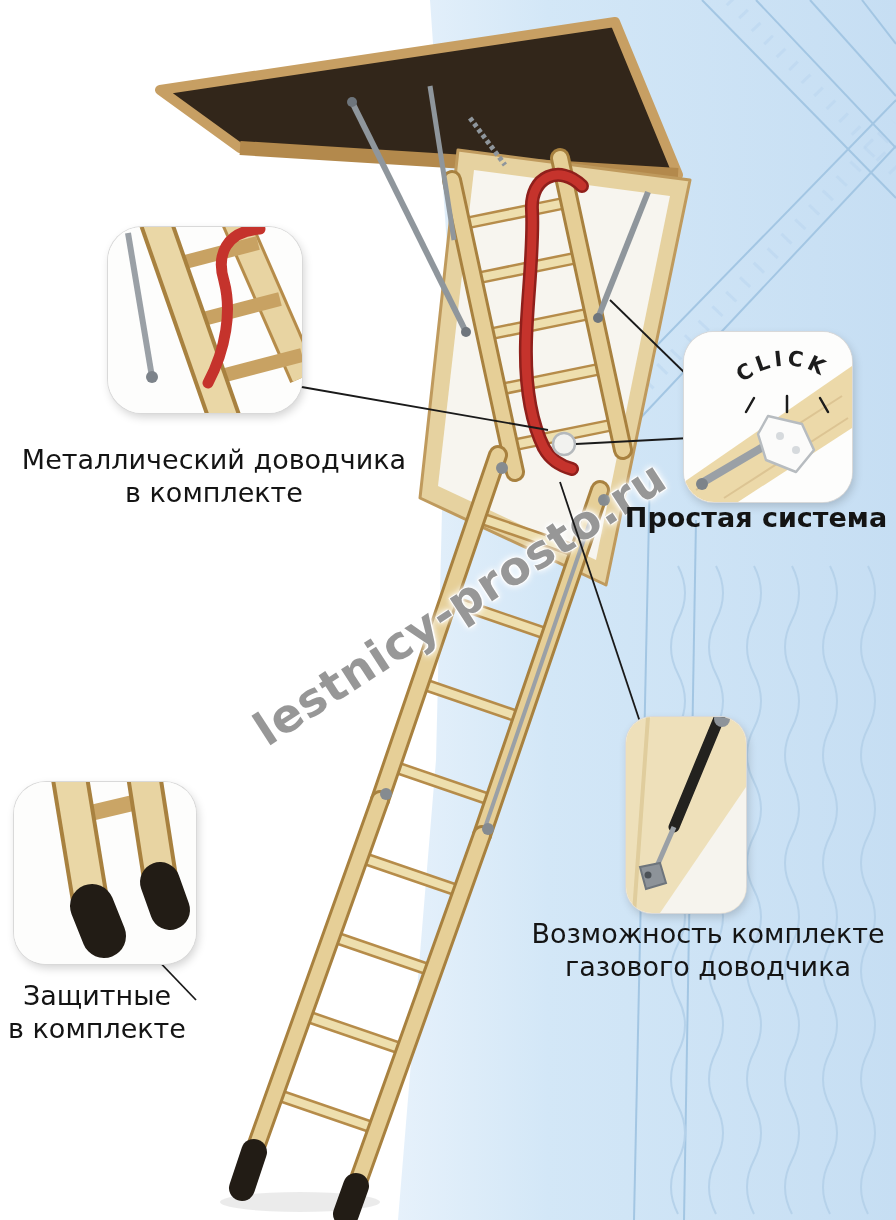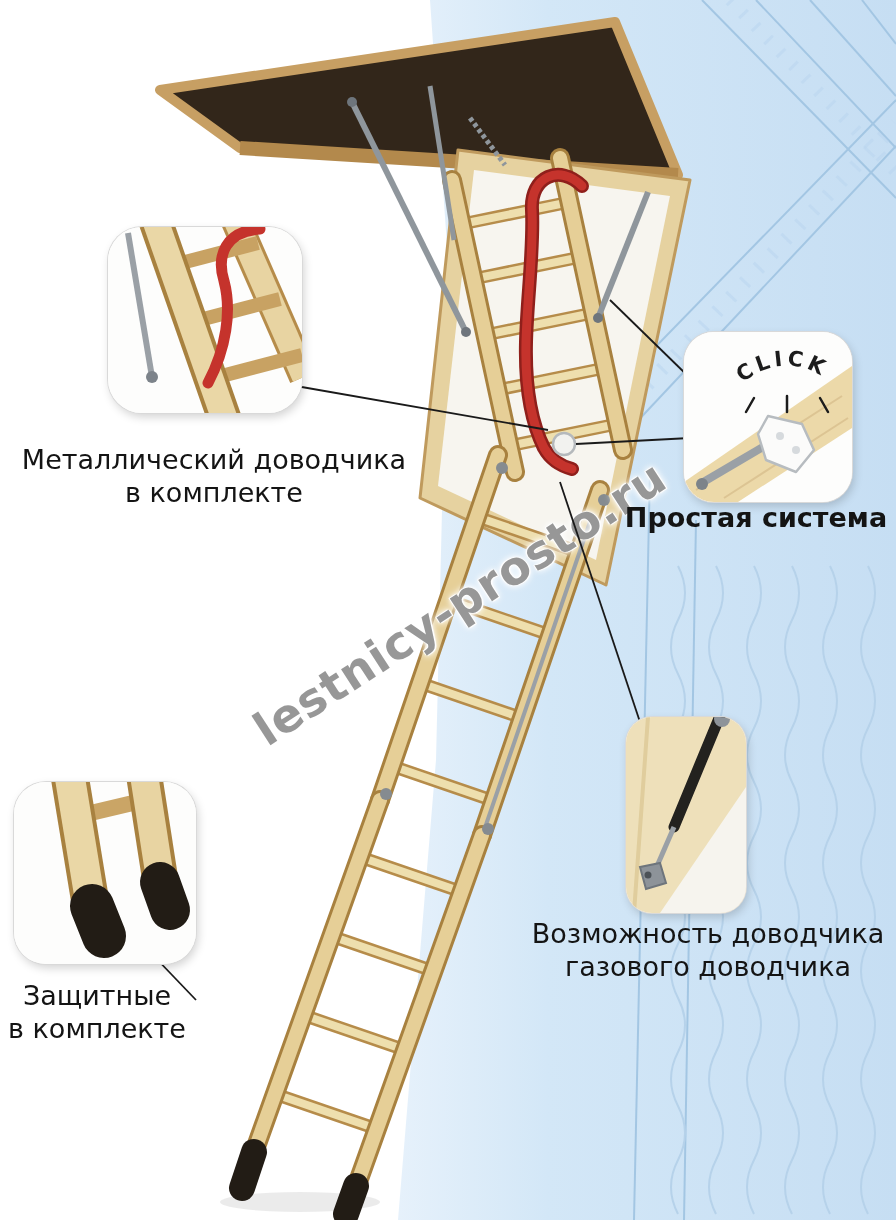--- a/index.html
+++ b/index.html
@@ -267,21 +267,21 @@
   <div class="label" id="label-handrail">
     <div>Металлический доводчика</div>
     <div>в комплекте</div>
   </div>
 
   <div class="label" id="label-mounting">
     <div>Простая система</div>
   </div>
 
   <div class="label" id="label-gas">
-    <div>Возможность доводчика</div>
+    <div>Возможность комплекте</div>
     <div>газового доводчика</div>
   </div>
 
   <div class="label" id="label-caps">
     <div>Защитные</div>
     <div>в комплекте</div>
   </div>
 
 </div>
 

